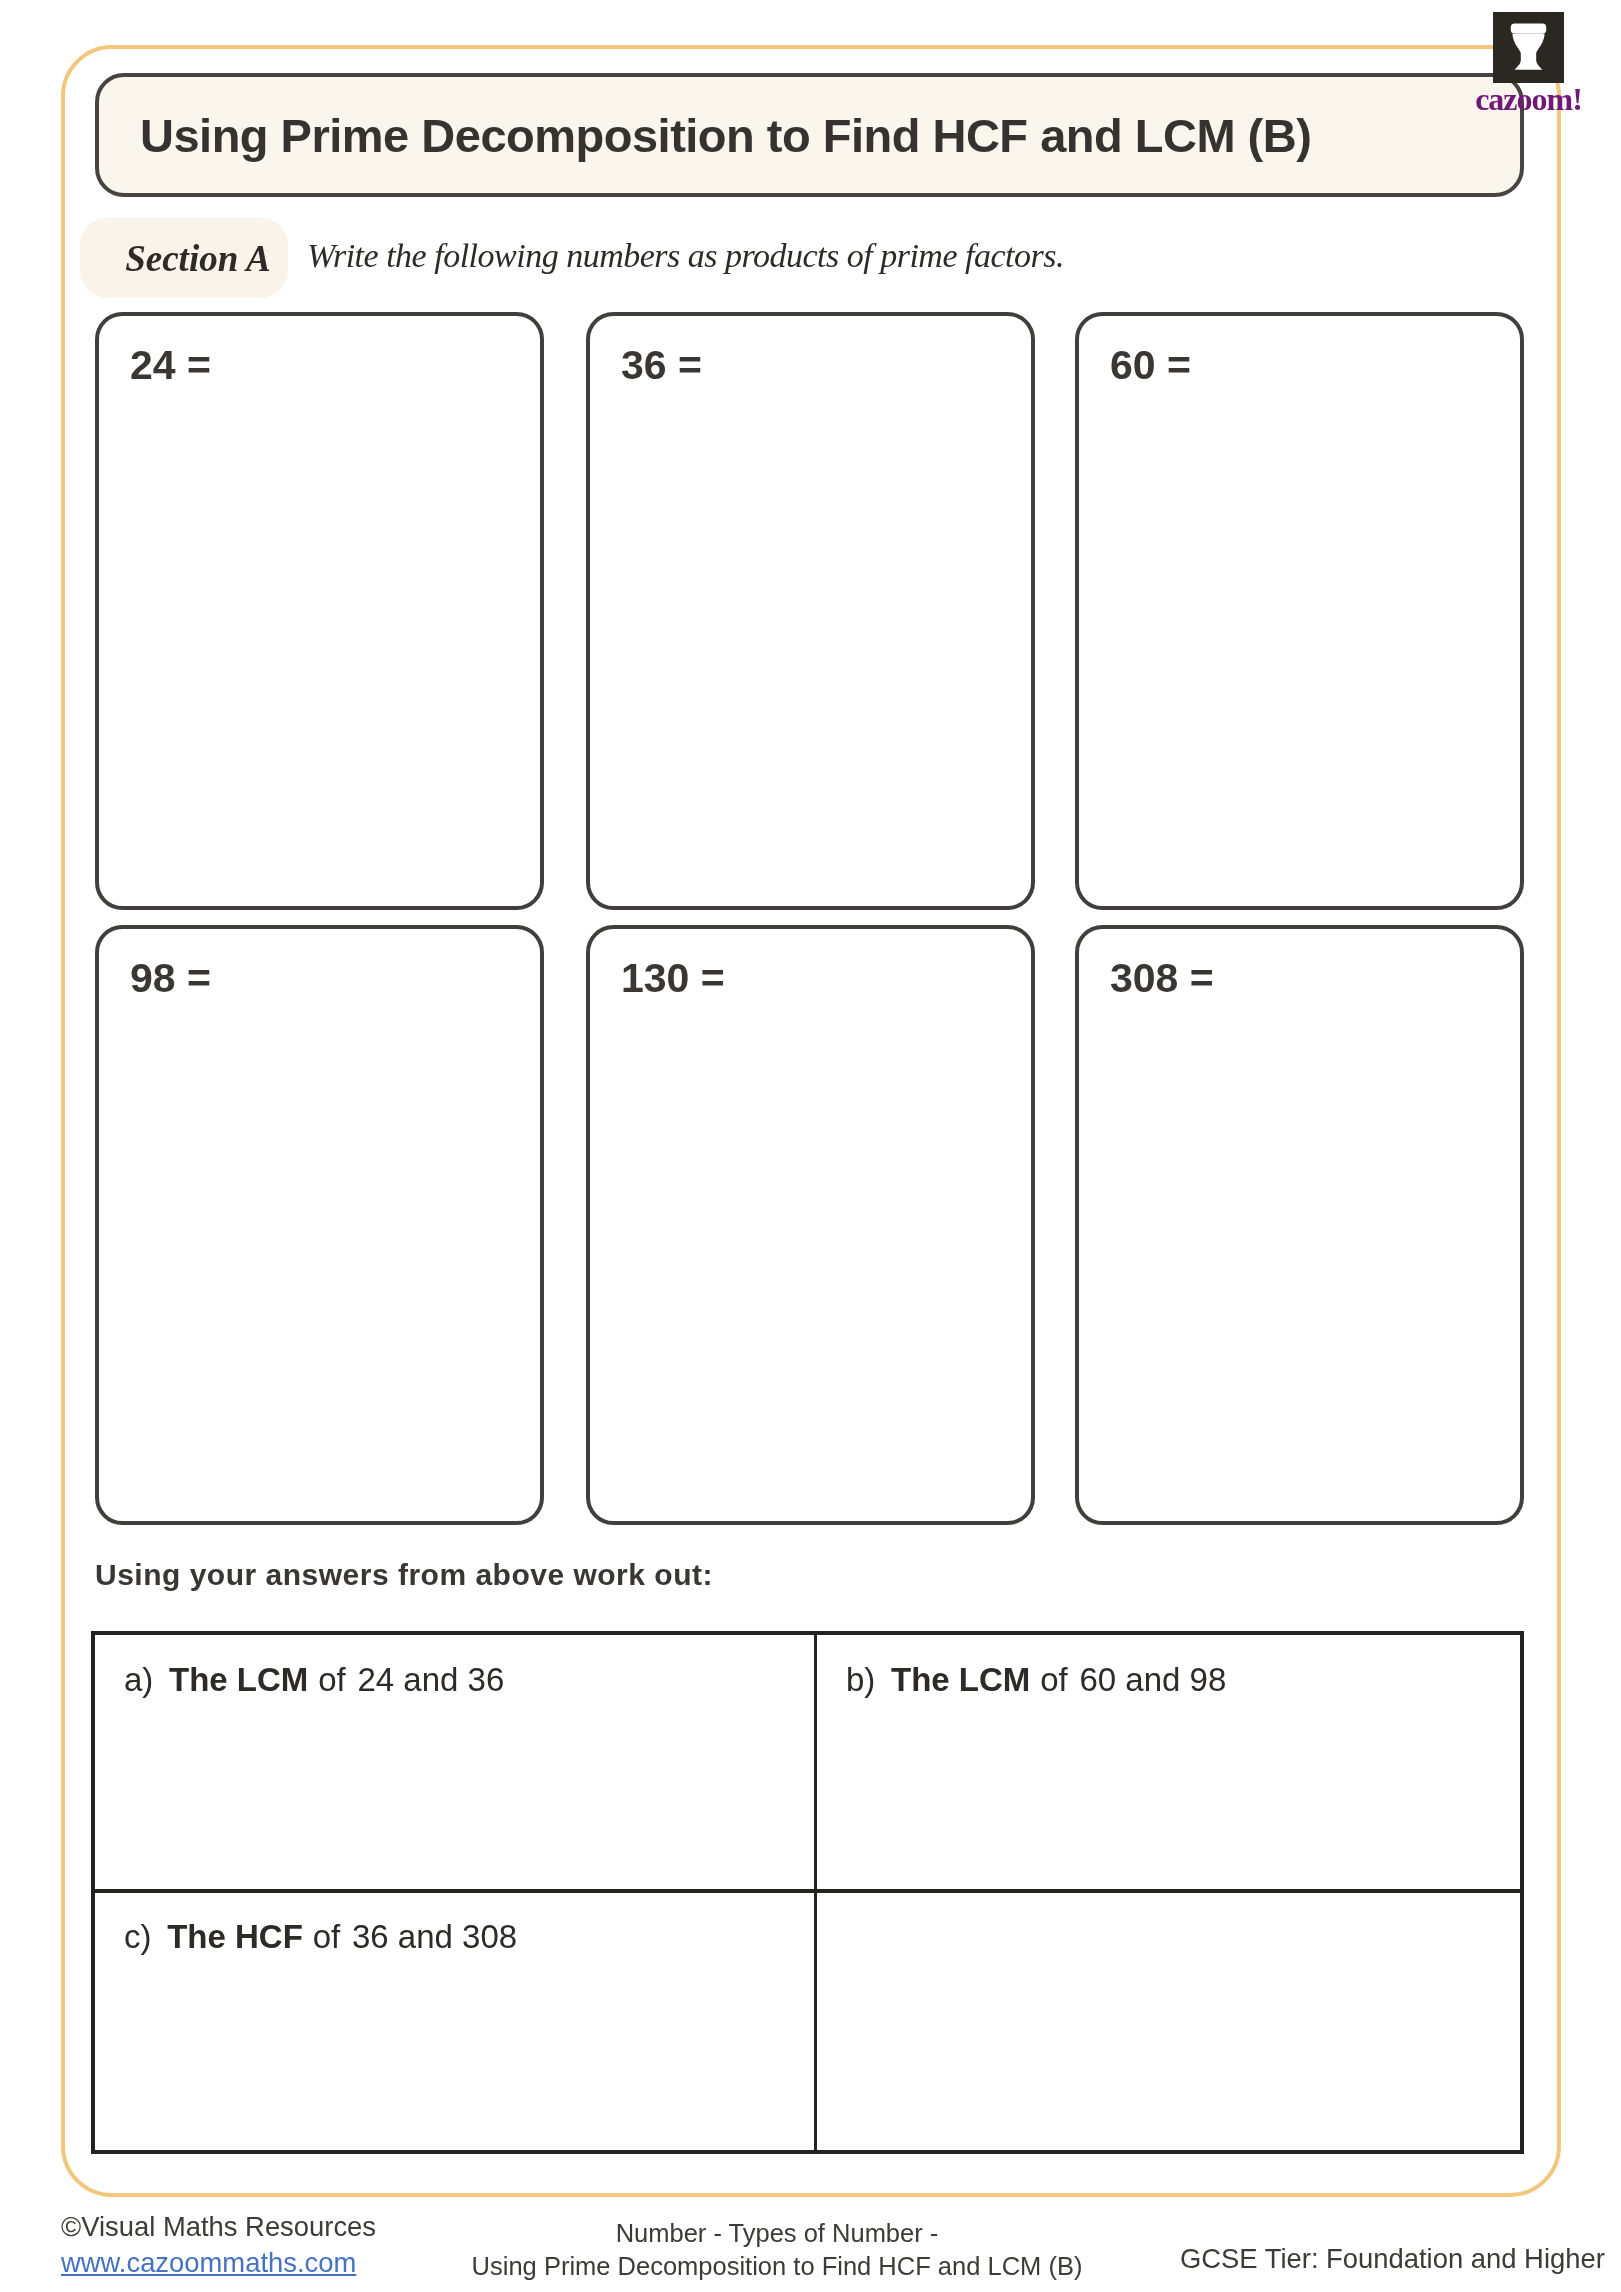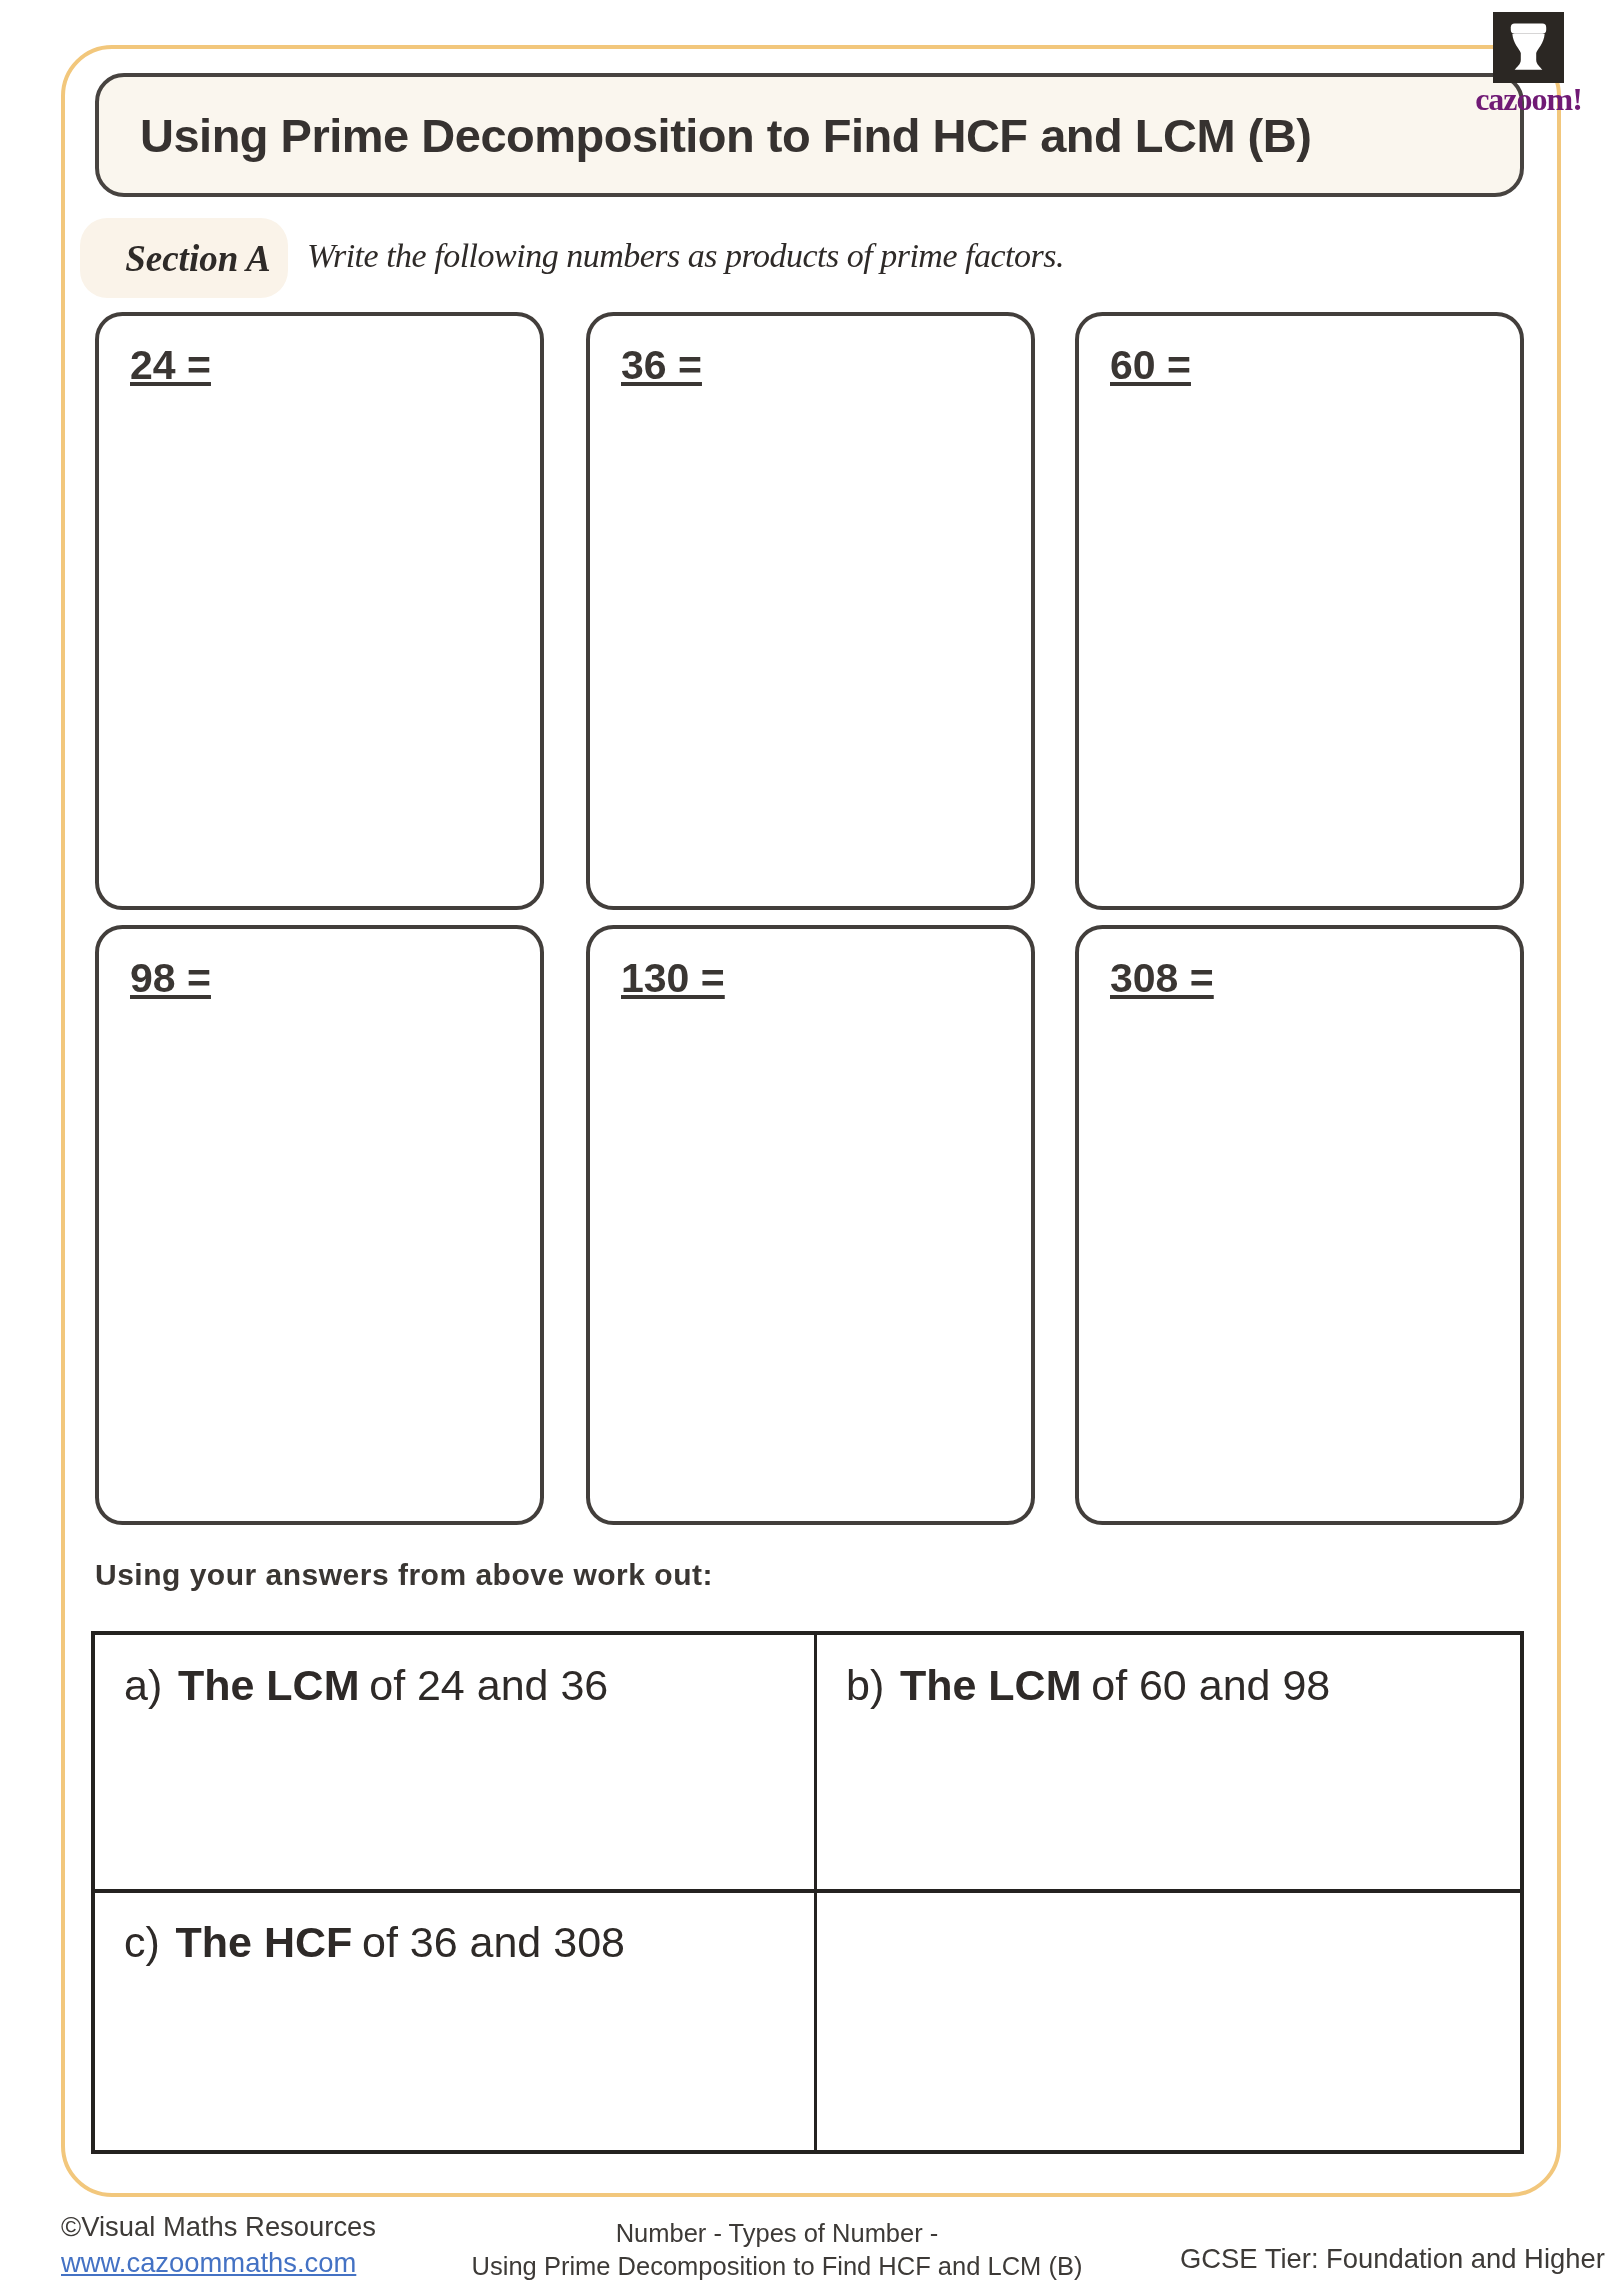--- a/index.html
+++ b/index.html
@@ -54,34 +54,34 @@
 
   
   .factor-box {
     position:absolute; width:449px;
     background:#ffffff; border:4.9px solid #423e3b; border-radius:27.4px;
     padding:25.5px 31px;
   }
   .row1 { top:312px; height:598px; }
   .row2 { top:925px; height:600px; }
   .col1 { left:95px; } .col2 { left:586px; } .col3 { left:1075px; }
-  .factor-label { font-size:41px; font-weight:bold; color:#3a3633;text-decoration:underline; }
+  .factor-label { font-size:41px; font-weight:bold; color:#3a3633; }
 
   
   .work-heading {
     position:absolute; left:95px; top:1558px;
     font-size:30px; font-weight:bold; color:#3a3633; letter-spacing:0.5px;
   }
   .answers-table {
     position:absolute; left:91px; top:1631px; width:1433px; height:523px;
     border:4.9px solid #242220;
     display:grid; grid-template-columns:722px 1fr; grid-template-rows:1fr 1fr;
     background:#ffffff;
   }
-  .answer-cell { padding:25.5px 29px; font-size:43px; color:#2e2a28; }
+  .answer-cell { padding:25.5px 29px; font-size:33px; color:#2e2a28; }
   .cell-a { border-right:3.9px solid #242220; border-bottom:4.9px solid #242220; }
   .cell-b { border-bottom:4.9px solid #242220; }
   .cell-c { border-right:3.9px solid #242220; }
   .answer-cell .prefix  { margin-right:15.7px; }
   .answer-cell .boldpart{ font-weight:bold; margin-right:9.8px; }
   .answer-cell .midword { margin-right:11.8px; }
 
   
   .footer-copyright {
     position:absolute; left:61px; top:2211px; font-size:27.4px; color:#3d3a37;

